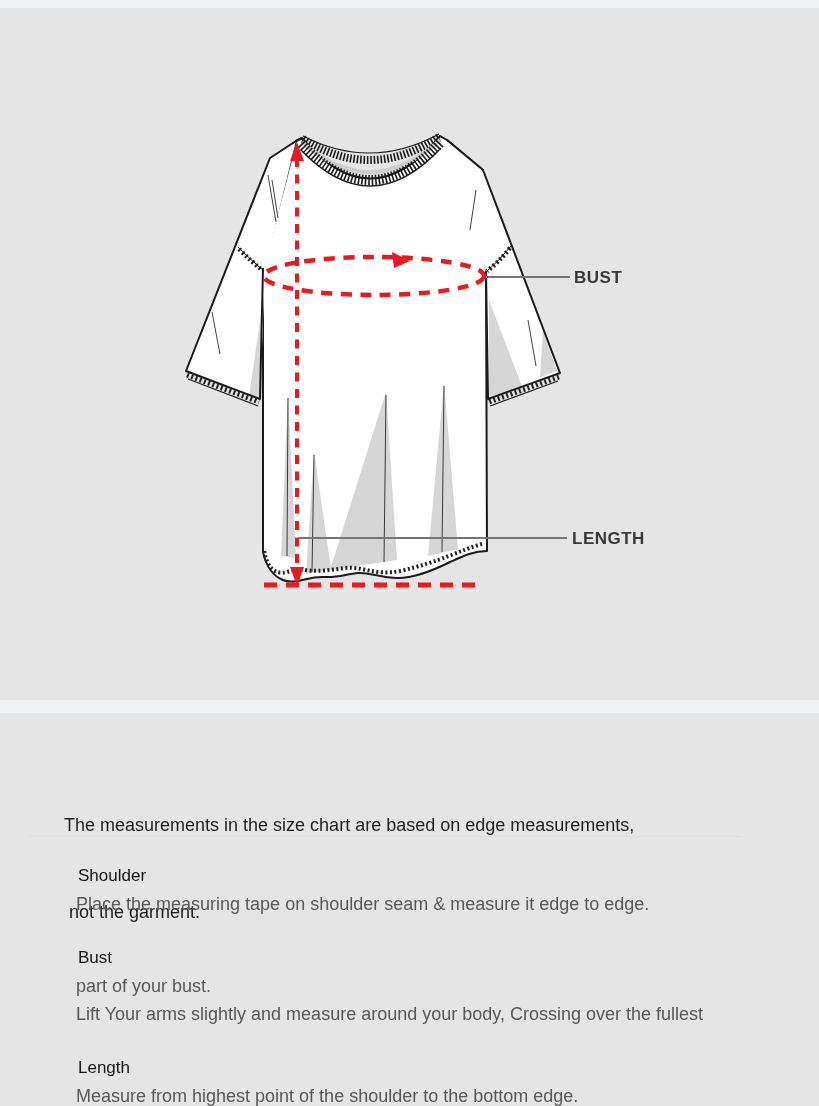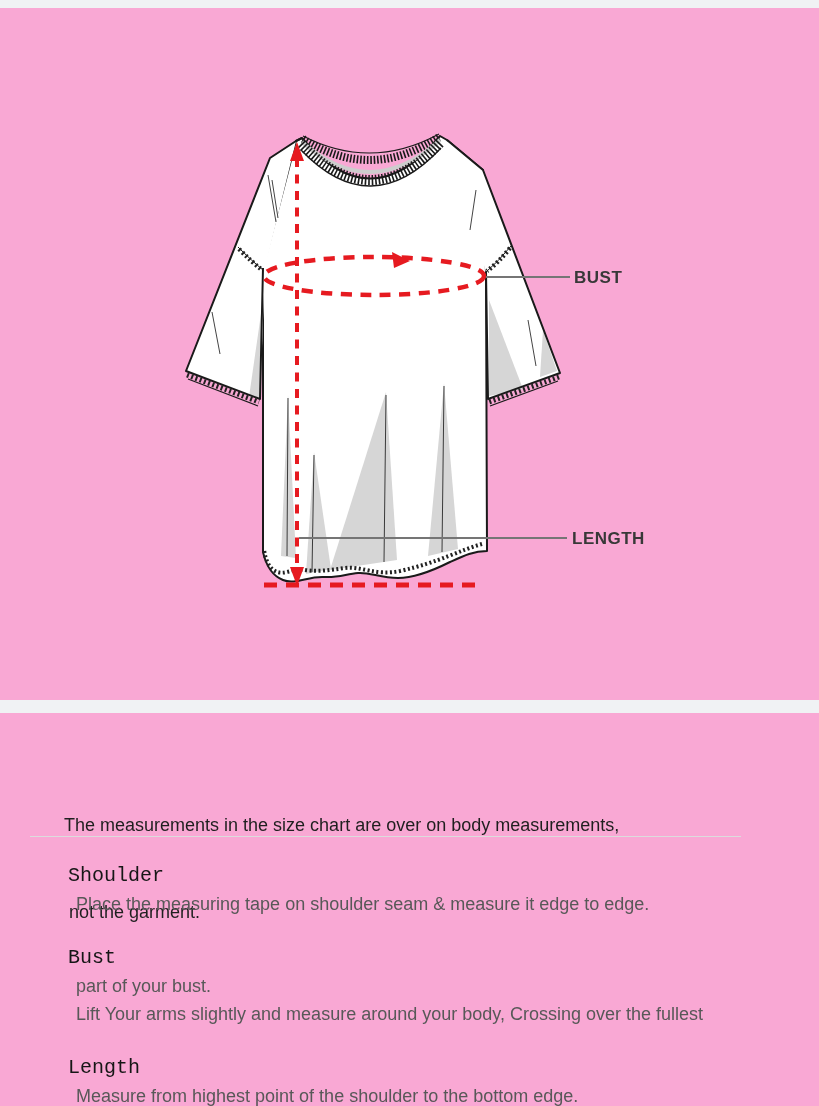--- a/index.html
+++ b/index.html
@@ -1,33 +1,33 @@
 <!DOCTYPE html>
 <html><head>
 <meta charset="utf-8">
 <style>
   html,body{margin:0;padding:0;background:#fff;}
   .page{
-    position:relative;width:819px;height:1106px;background:#f9a8d4;overflow:hidden;
+    position:relative;width:819px;height:1106px;background:#e5e5e5;overflow:hidden;
     font-family:"Liberation Sans","DejaVu Sans",sans-serif;
   }
   .band{position:absolute;left:0;right:0;background:#f0f2f4;}
   .band-top{top:0;height:8px;}
   .band-mid{top:700px;height:13px;}
   .figure-svg{position:absolute;top:0;left:0;}
   .note{
     position:absolute;top:753px;left:64px;width:700px;
     font-size:18px;line-height:29px;color:#1f1f1f;white-space:pre-wrap;
   }
   .divider{position:absolute;top:836px;left:30px;width:711px;height:1px;background:#dcdcdc;}
   .sections{position:absolute;top:864px;left:64px;width:690px;}
   .section{margin:0 0 28px 0;}
   .section h3{
-    margin:0 0 2px 4px;font-size:20px;line-height:24px;font-weight:500;color:#161616;
-    font-family:Liberation Mono, monospace;
+    margin:0 0 2px 14px;font-size:17px;line-height:24px;font-weight:500;color:#161616;
+    font-family:Liberation Sans, sans-serif;
   }
   .section .desc-line{
     font-size:18px;line-height:28px;color:#585858;white-space:pre-wrap;margin-left:12px;
   }
   .svg-label{
     font-family:"Liberation Sans","DejaVu Sans",sans-serif;
     font-size:17px;font-weight:600;fill:#383838;letter-spacing:0.5px;
   }
 </style>
 </head>
@@ -119,21 +119,21 @@
     <g>
       <path stroke="#757575" stroke-width="2" d="M299,538 L567,538"></path>
       <text class="svg-label" x="572" y="544">LENGTH</text>
     </g>
   </svg>
 
   <div class="band band-top"></div>
   <div class="band band-mid"></div>
 
   <div class="note">
-    <div>The measurements in the size chart are over on body measurements,</div>
+    <div>The measurements in the size chart are based on edge measurements,</div>
     <div> not the garment.</div>
   </div>
 
   <div class="divider"></div>
 
   <div class="sections">
 
     <div class="section">
       <h3>Shoulder</h3>
       <div class="desc-line">Place the measuring tape on shoulder seam &amp; measure it edge to edge.</div>

